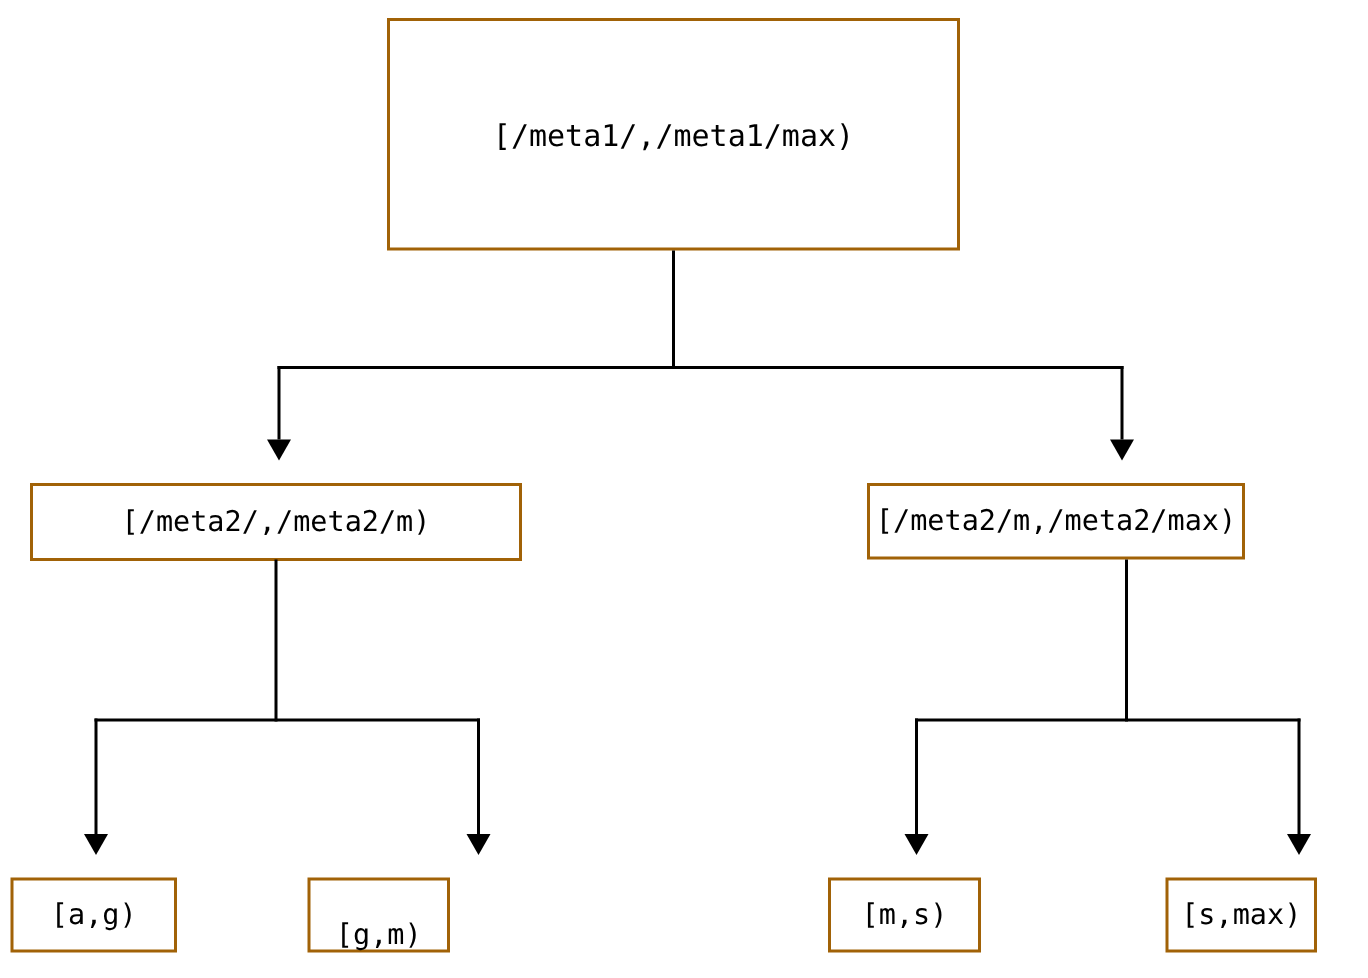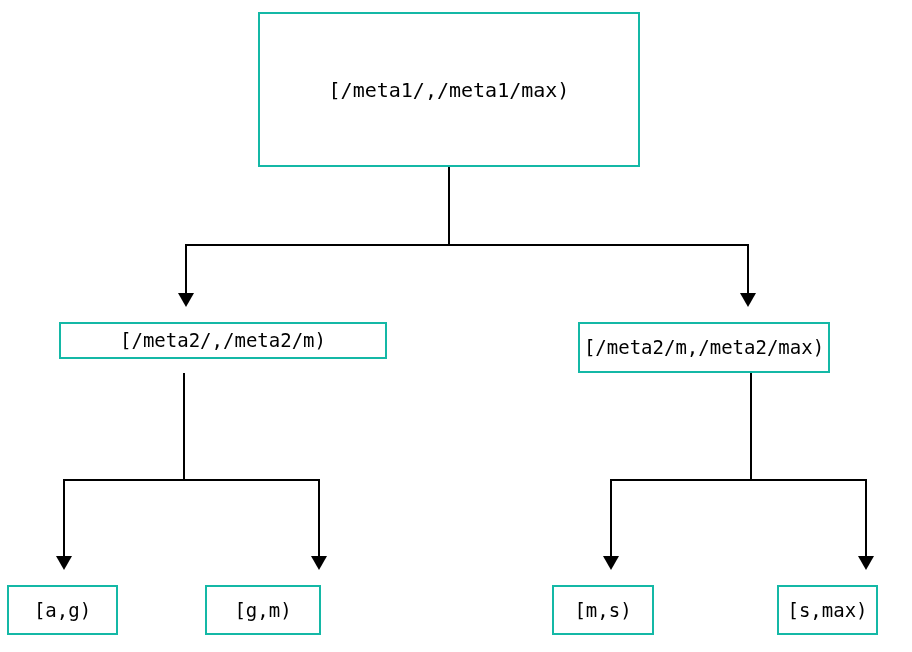--- a/index.html
+++ b/index.html
@@ -13,38 +13,38 @@
     width: 912px;
     height: 652px;
     background: #ffffff;
     overflow: hidden;
     font-family: "DejaVu Sans Mono", "Liberation Mono", monospace;
   }
   
   .node {
     position: absolute;
     box-sizing: border-box;
-    border: 2px solid #14b8a6;
+    border: 2px solid #a16207;
     background: #ffffff;
     display: flex;
     align-items: center;
     justify-content: center;
     color: #000000;
     font-family: "DejaVu Sans Mono", "Liberation Mono", monospace;
     font-size: 19px;
     line-height: 1;
     letter-spacing: 0px;
     white-space: pre;
   }
   .node-root   { left: 258px; top: 12px;  width: 382px; height: 155px; font-size: 20px; }
-  .node-mid-l  { left: 20px;  top: 322px; width: 328px; height: 37px; margin-left: 39px; }
+  .node-mid-l  { left: 20px;  top: 322px; width: 328px; height: 52px; }
   .node-mid-r  { left: 578px; top: 322px; width: 252px; height: 51px; }
   .node-leaf   { top: 585px; height: 50px; }
   .leaf-ag     { left: 7px;   width: 111px; align-items: center; }
-  .leaf-gm     { left: 205px; width: 116px; }
+  .leaf-gm     { left: 205px; width: 95px; align-items: flex-end; }
   .leaf-ms     { left: 552px; width: 102px; }
   .leaf-smax   { left: 777px; width: 101px; }
 
   
   .vline {
     position: absolute;
     width: 2px;
     background: #000000;
   }
   .hline {

